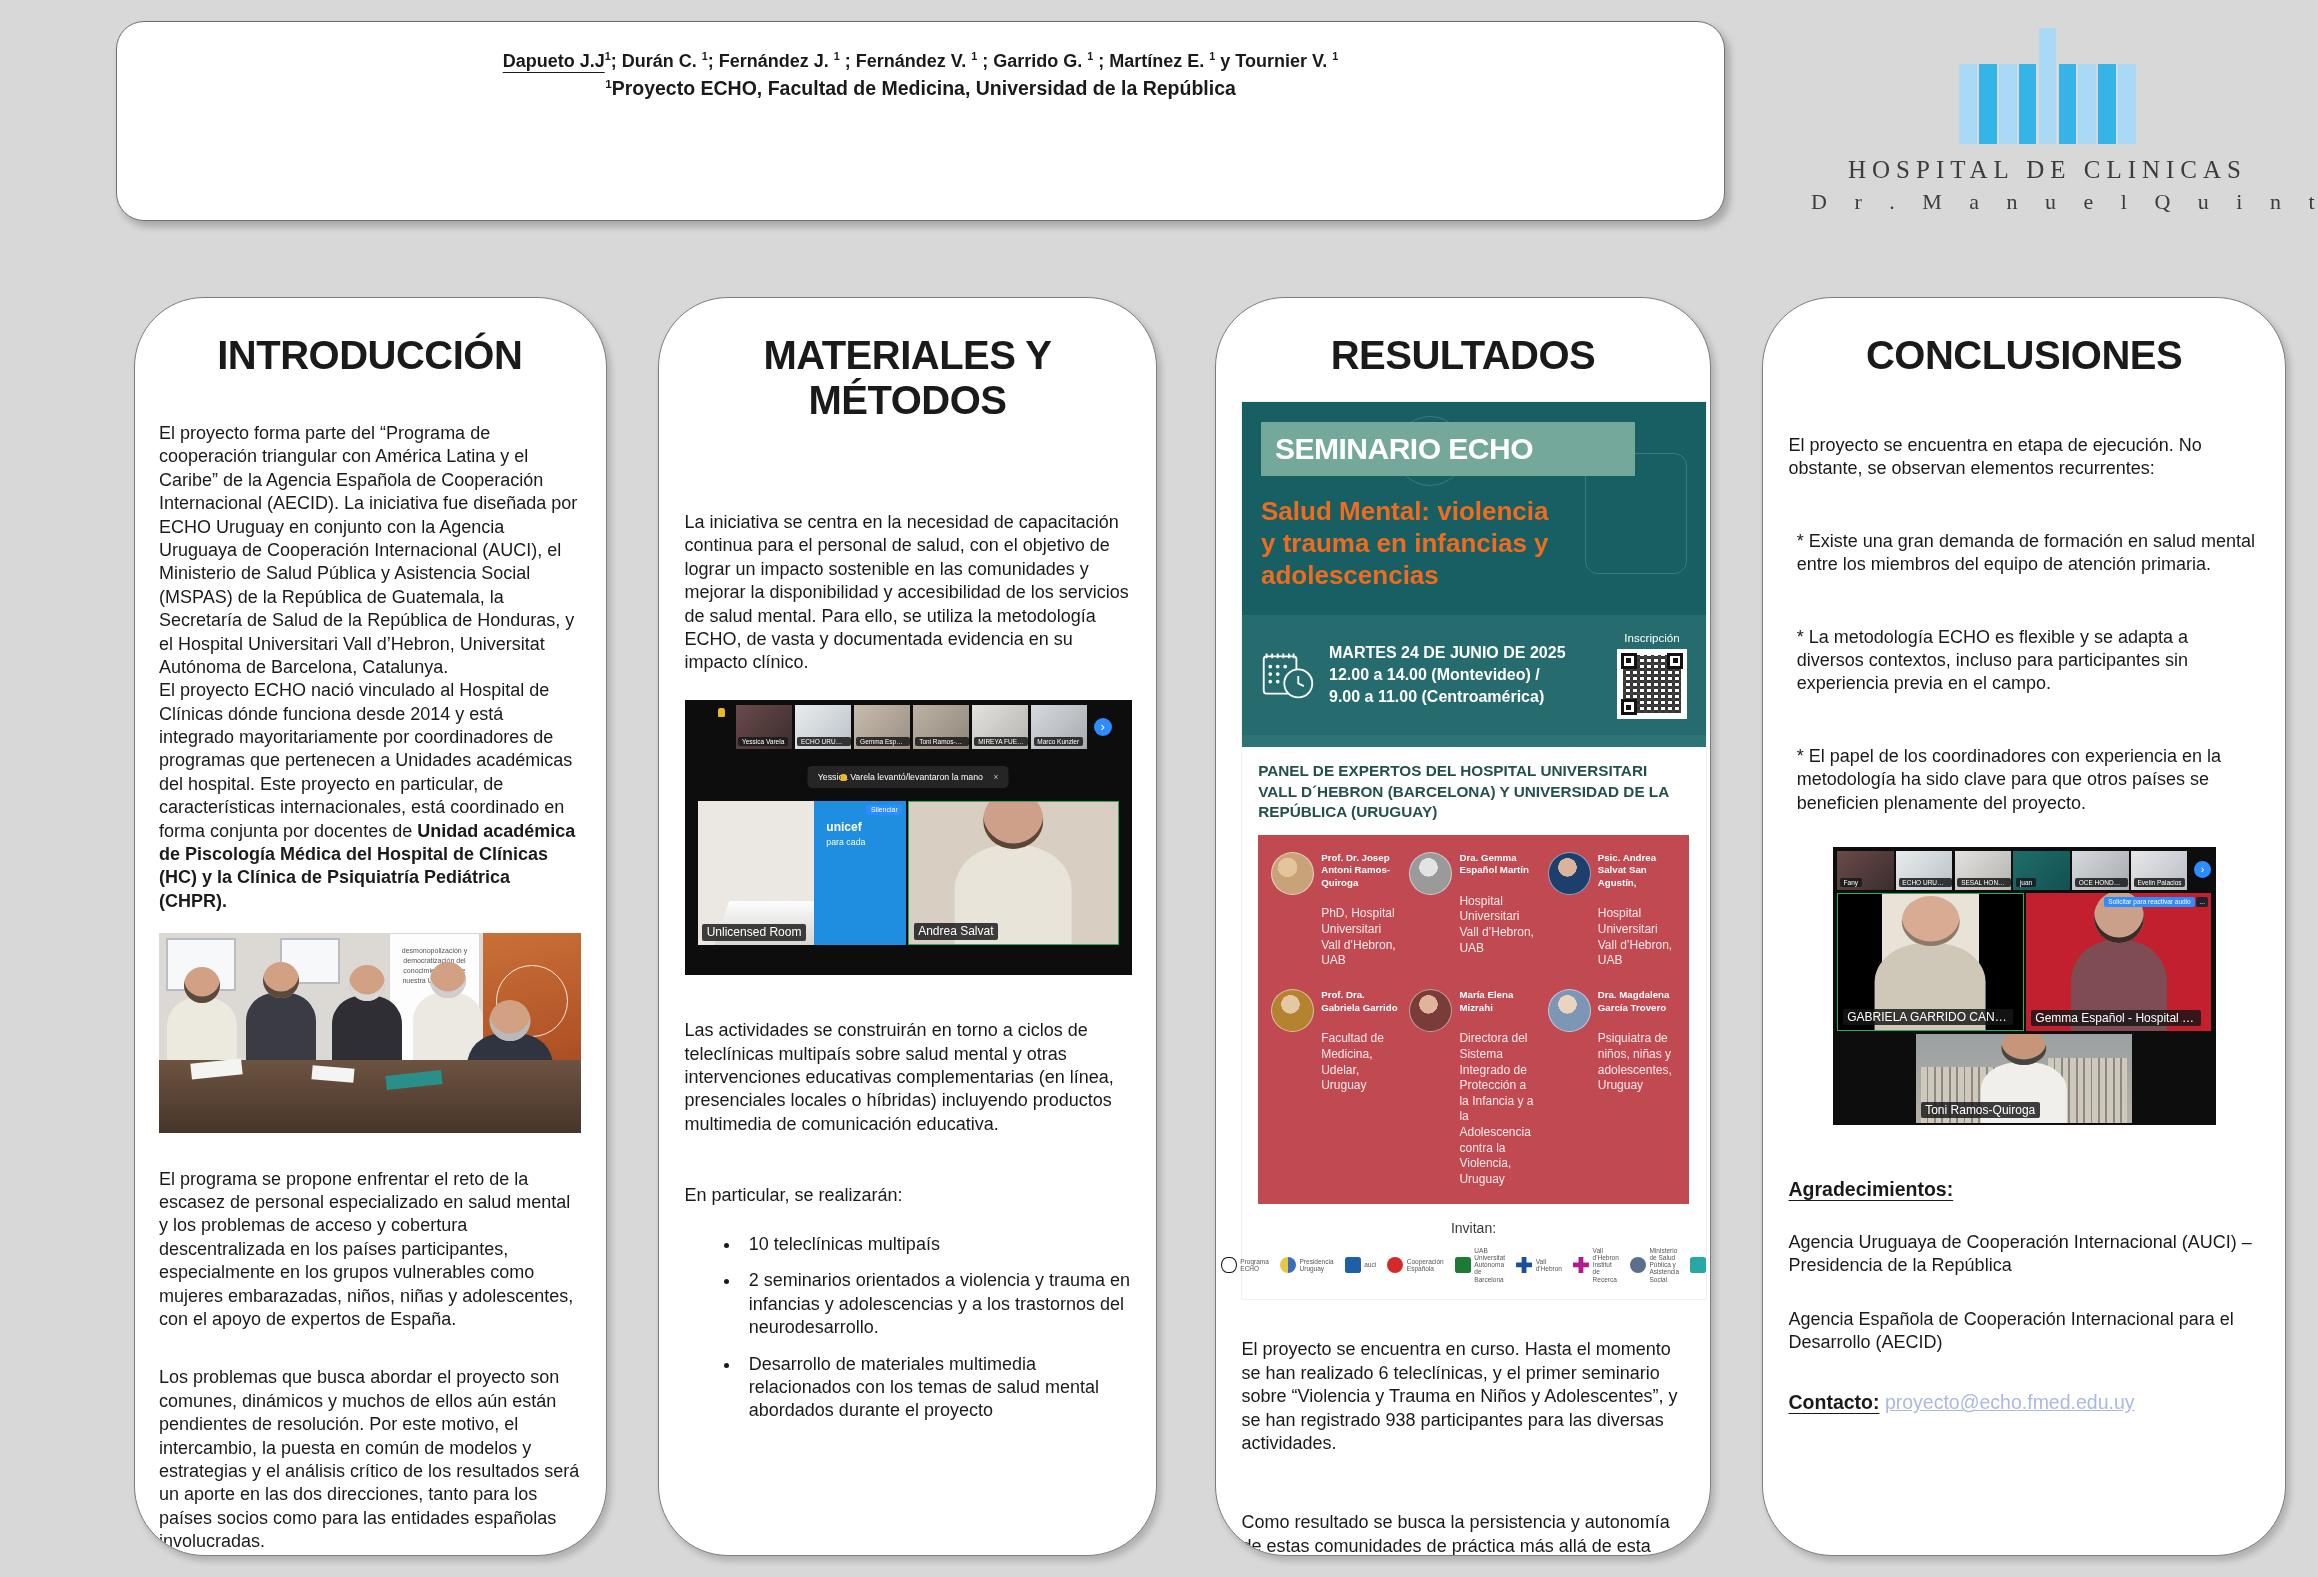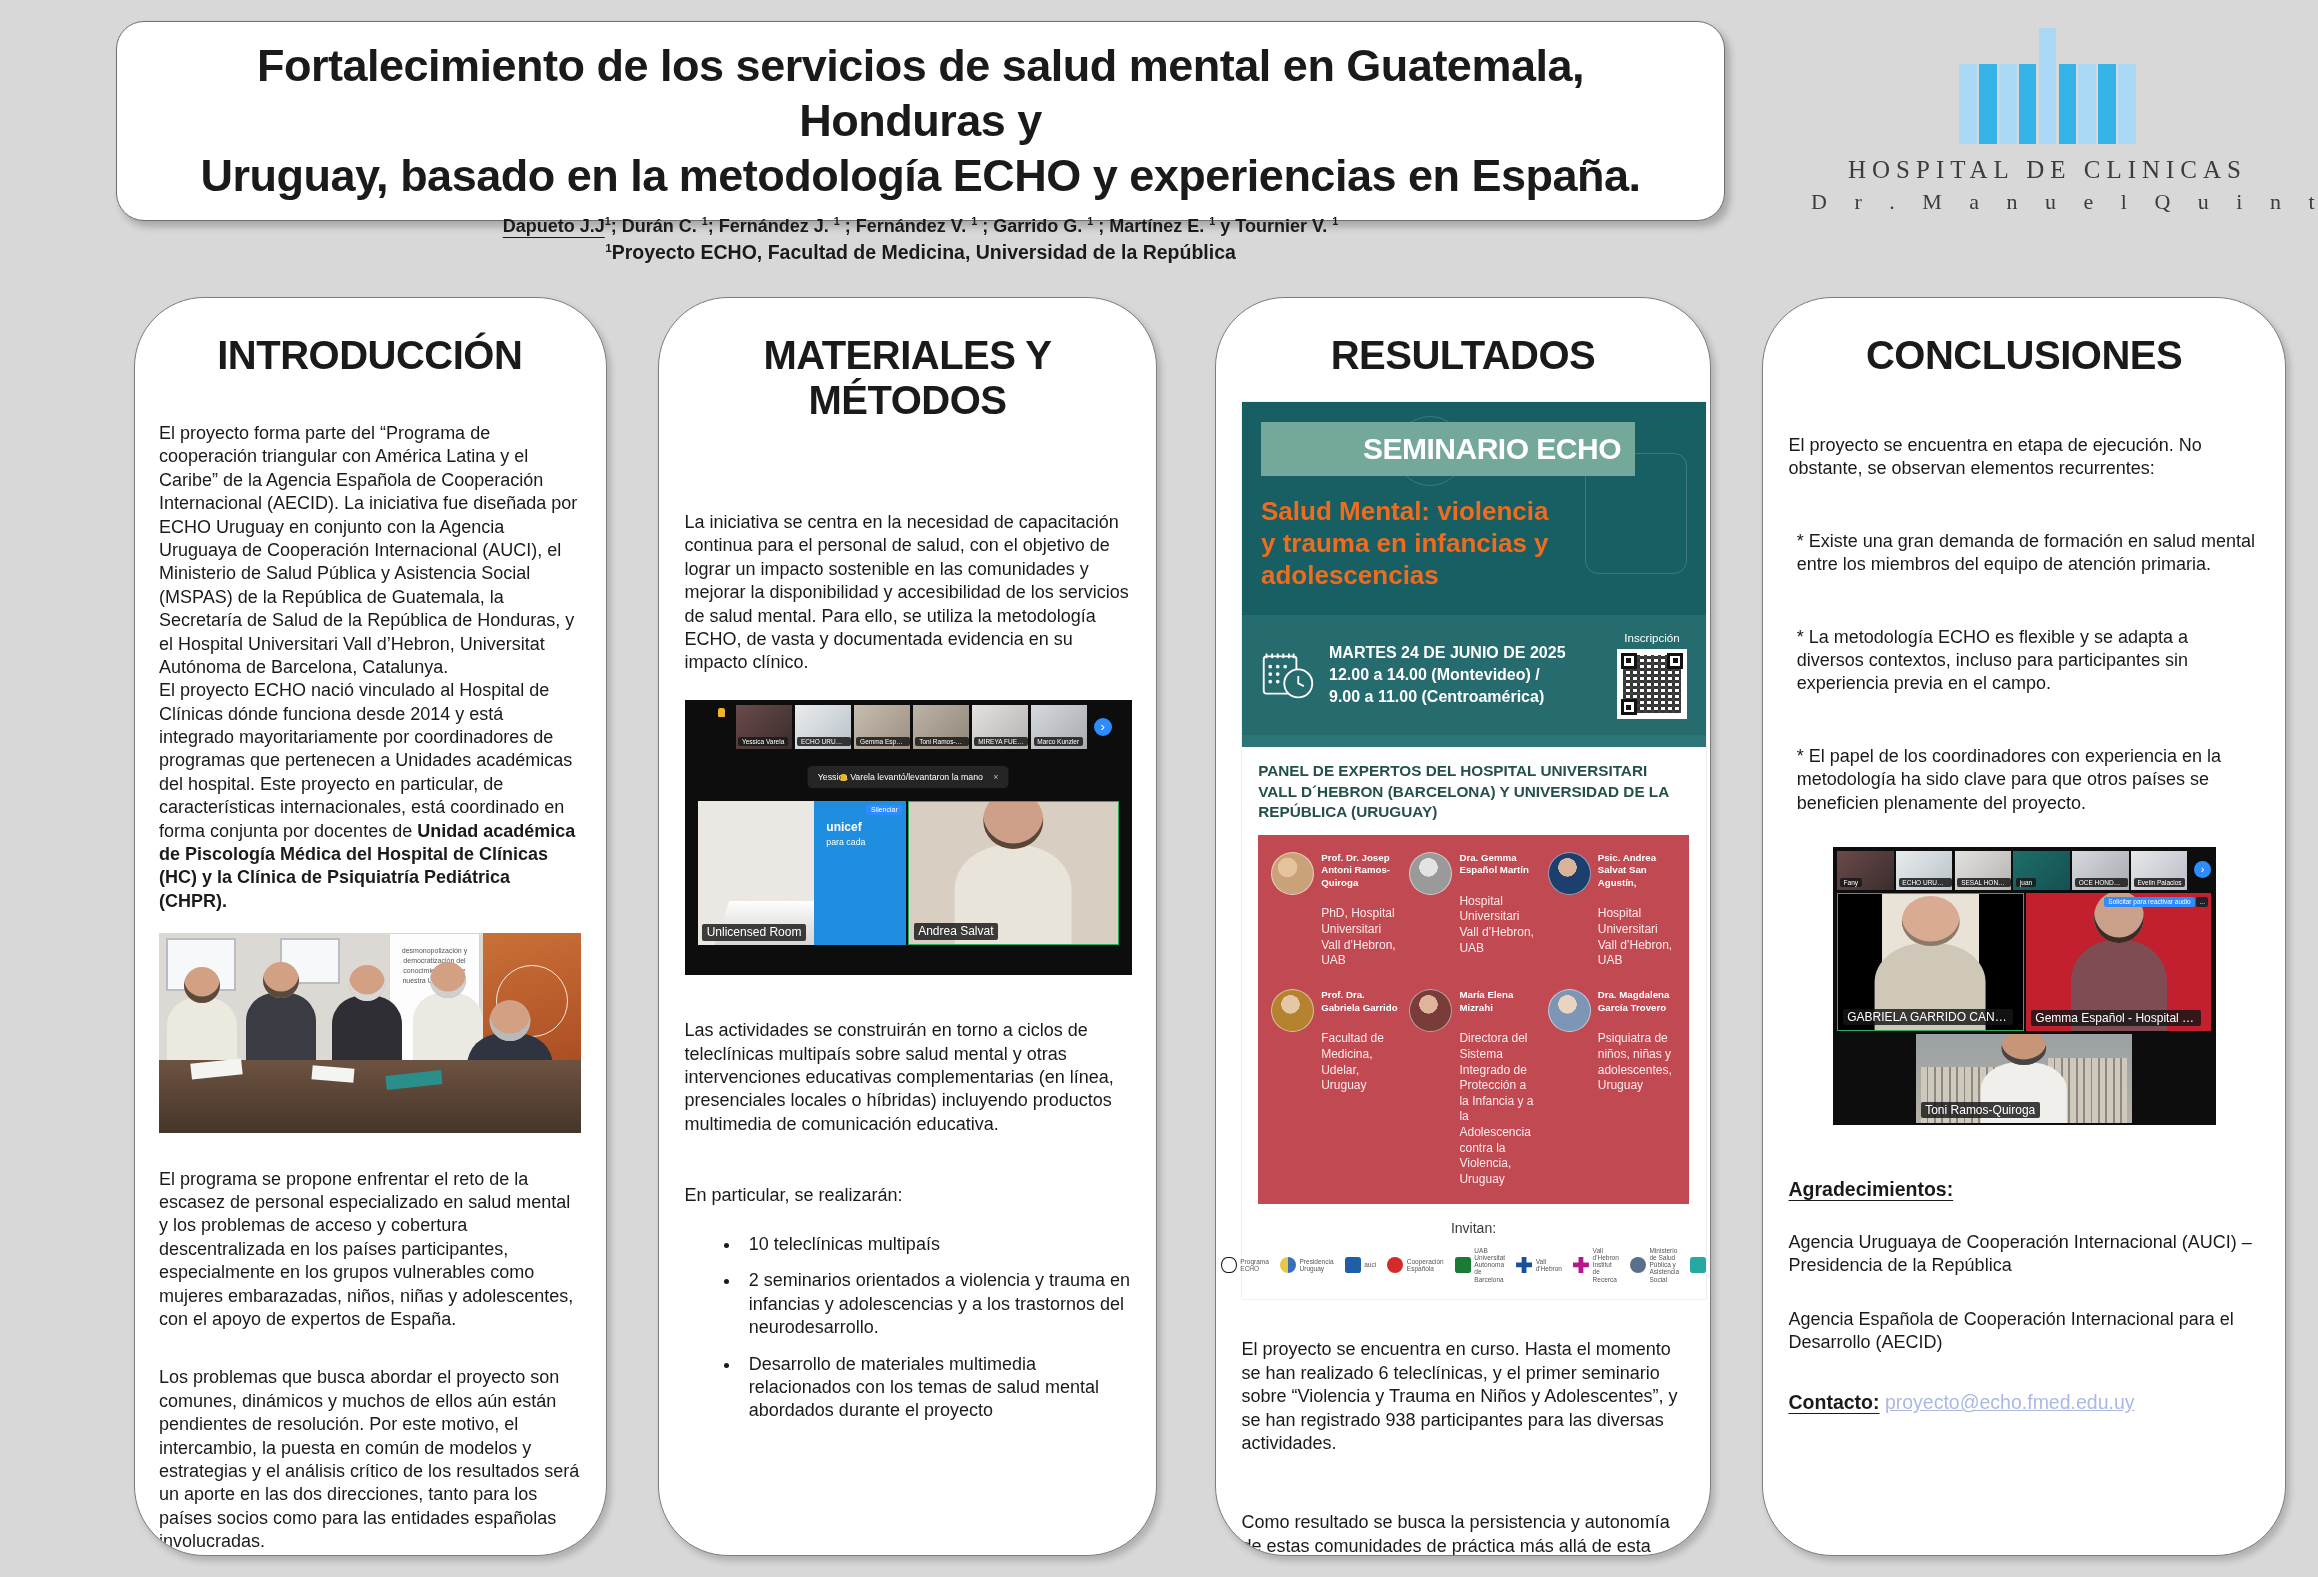--- a/index.html
+++ b/index.html
@@ -132,21 +132,21 @@
   .bldg.b1 { left:4.6px; } .bldg.b2 { right:4.6px; height:65px; }
   .feed-wide .fig { width:40%; height:68%; background:#f0efec; }
   .feed-wide .fig::before { background:#c79678; box-shadow:0 -5.6px 0 0 #454545 inset; }
 
   
   .flyer { width:464px; margin:24px auto 0; background:#fff; box-shadow:0 0 0 0.5px #e2e2e2; }
   .flyer-top { position:relative; background:#175f63; padding:19.5px 19.5px 24px; overflow:hidden; }
   .deco { position:absolute; border:1.4px solid rgba(255,255,255,.16); border-radius:13px; }
   .deco.d1 { width:102px; height:121px; right:18.5px; top:51px; }
   .deco.d2 { width:70px; height:70px; border-radius:50%; left:153px; top:14px; }
-  .seminar-band { position:relative; background:#74a89b; padding:10.2px 14px; width:88%;text-align:right; }
+  .seminar-band { position:relative; background:#74a89b; padding:10.2px 14px; width:88%; }
   .seminar-band span { font-size:30px; font-weight:bold; color:#fff; letter-spacing:-0.5px; }
   .flyer-title { position:relative; margin-top:20.4px; width:72%; font-size:26px; line-height:1.22; font-weight:bold; color:#ee6c1f; }
   .flyer-date { background:#266b6e; padding:16px 18.5px; display:flex; align-items:center; gap:13px; }
   .cal-icon { flex:0 0 auto; }
   .date-lines { flex:1; color:#fff; font-size:16px; font-weight:bold; line-height:1.4; }
   .insc { flex:0 0 auto; text-align:center; }
   .insc .insc-label { color:#fff; font-size:11.6px; margin-bottom:4.6px; }
   .qr { width:70px; height:70px; background:#fff; position:relative; padding:4.6px; }
   .qr .noise { position:absolute; inset:5.6px; background:
       repeating-linear-gradient(0deg,#111 0 3.2px,transparent 3.2px 6px),
@@ -190,21 +190,20 @@
   .contact-line { font-size:19.5px; margin-top:37px; }
   .contact-line .clabel { font-weight:bold; text-decoration:underline; text-underline-offset:3.7px; }
   .contact-line a { color:#aab8e3; text-decoration:underline; }
 </style>
 </head>
 <body>
 
 <div class="poster">
 
   <header class="header-card">
-    <h1>Fortalecimiento de los servicios de salud mental en Guatemala, Honduras y<br>Uruguay, basado en la metodología ECHO y experiencias en España.</h1>
     <div class="authors"><u>Dapueto J.J</u><sup>1</sup>; Durán C. <sup>1</sup>; Fernández J. <sup>1</sup> ; Fernández V. <sup>1</sup> ;  Garrido G. <sup>1</sup> ; Martínez E. <sup>1</sup> y Tournier V. <sup>1</sup></div>
     <div class="affiliation"><sup>1</sup>Proyecto ECHO, Facultad de Medicina, Universidad de la República</div>
   </header>
 
   <div class="logo">
     <div class="logo-bars">
       <span class="lb"></span>
       <span class="db"></span>
       <span class="lb"></span>
       <span class="db"></span>

